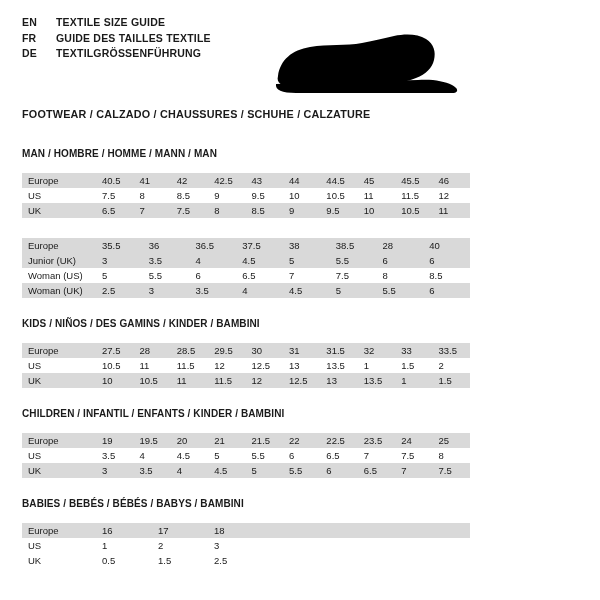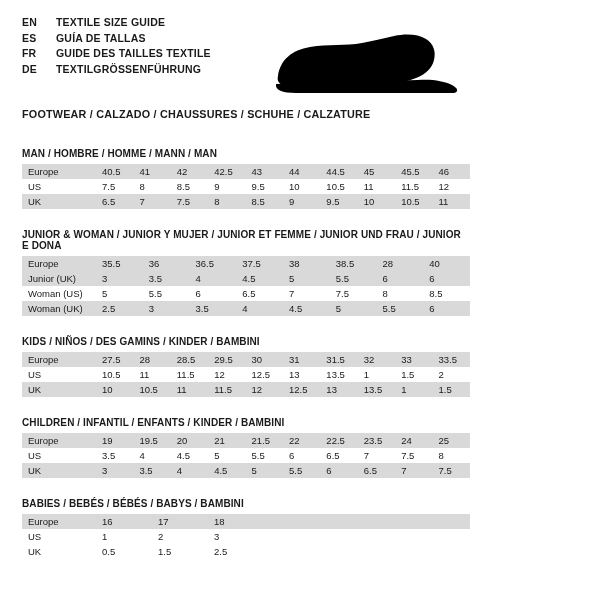--- a/index.html
+++ b/index.html
@@ -65,21 +65,21 @@
   
   .section {
     margin-top: 20px;
   }
   .section.first { margin-top: 28px; }
 
   .section-title {
     font-size: 10px;
     font-weight: bold;
     letter-spacing: 0.1px;
-    padding-bottom: 5px;
+    padding-bottom: 14px;
   }
 
   table.sizes {
     border-collapse: collapse;
     width: 100%;
     font-size: 9.5px;
     table-layout: fixed;
   }
   table.sizes td {
     height: 15px;
@@ -104,24 +104,20 @@
 <body>
 
 <div class="page">
 
   <div class="header">
     <table class="lang-table">
       <tbody>
         <tr>
           <td class="lang-code">EN</td>
           <td class="lang-title">TEXTILE SIZE GUIDE</td>
-        </tr>
-        <tr>
-          <td class="lang-code">ES</td>
-          <td class="lang-title">GUÍA DE TALLAS</td>
         </tr>
         <tr>
           <td class="lang-code">FR</td>
           <td class="lang-title">GUIDE DES TAILLES TEXTILE</td>
         </tr>
         <tr>
           <td class="lang-code">DE</td>
           <td class="lang-title">TEXTILGRÖSSENFÜHRUNG</td>
         </tr>
       </tbody>
@@ -181,21 +177,20 @@
           <td>9.5</td>
           <td>10</td>
           <td>10.5</td>
           <td>11</td>
         </tr>
       </tbody>
     </table>
   </div>
 
   <div class="section">
-    <div class="section-title">JUNIOR &amp; WOMAN / JUNIOR Y MUJER / JUNIOR ET FEMME / JUNIOR UND FRAU / JUNIOR E DONA</div>
     <table class="sizes">
       <tbody>
         <tr class="shade">
           <td class="rowlabel">Europe</td>
           <td>35.5</td>
           <td>36</td>
           <td>36.5</td>
           <td>37.5</td>
           <td>38</td>
           <td>38.5</td>

